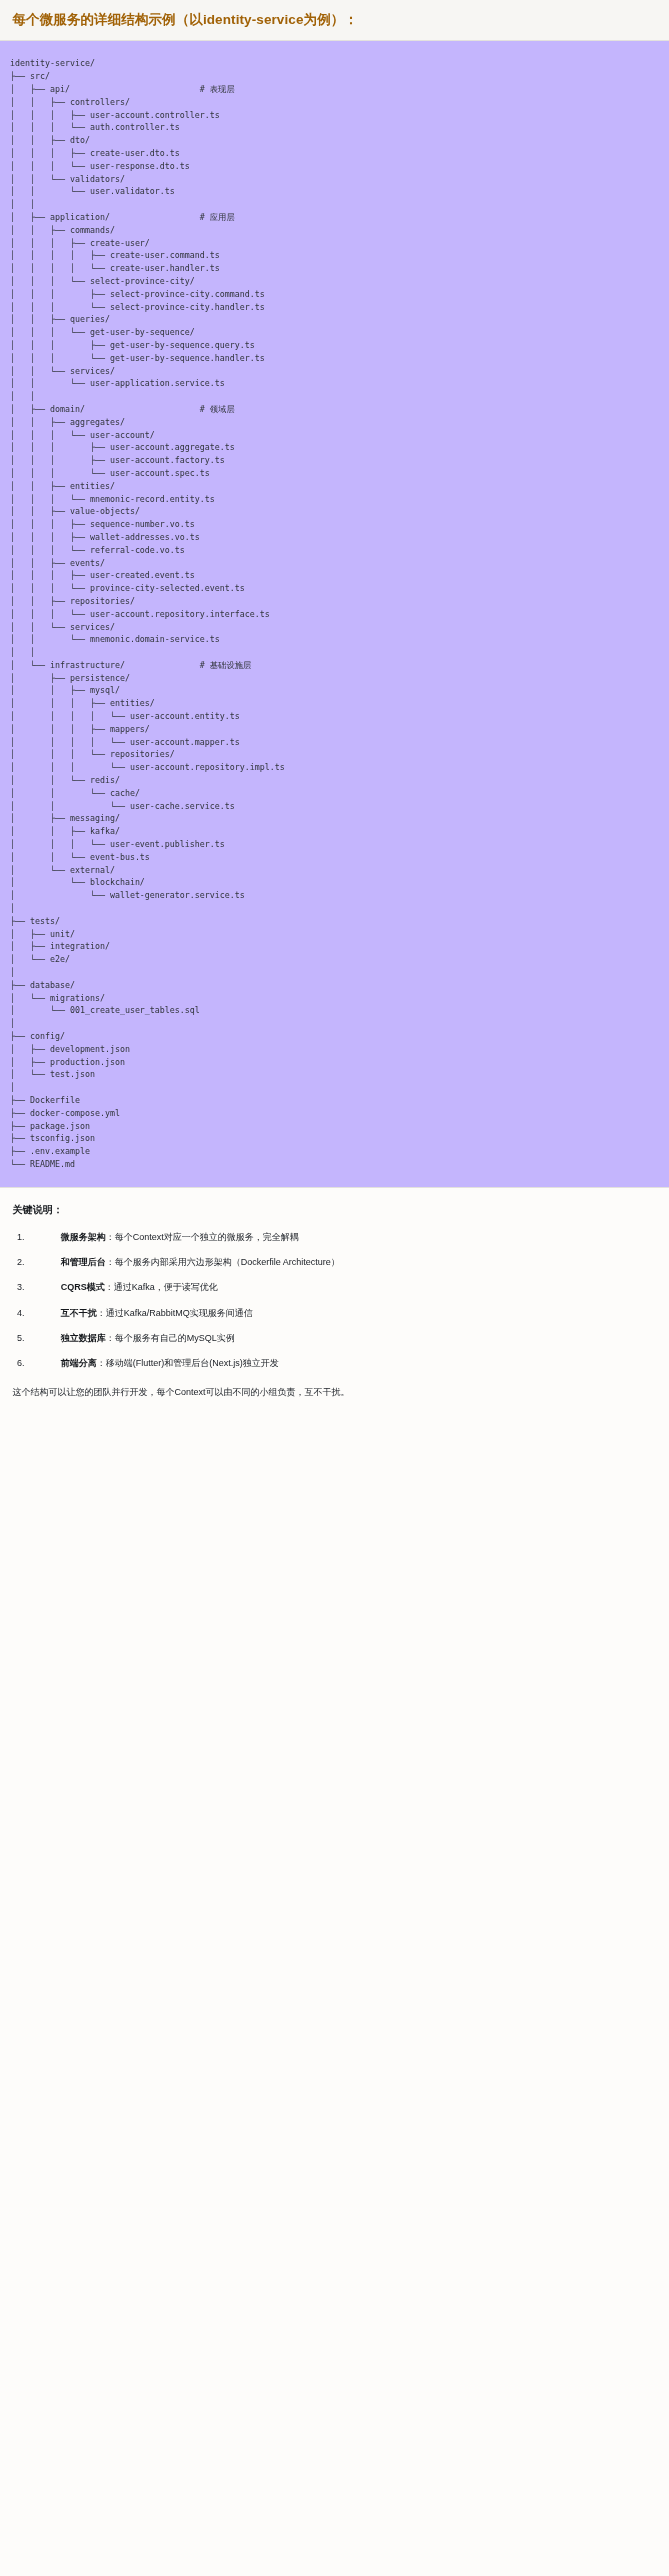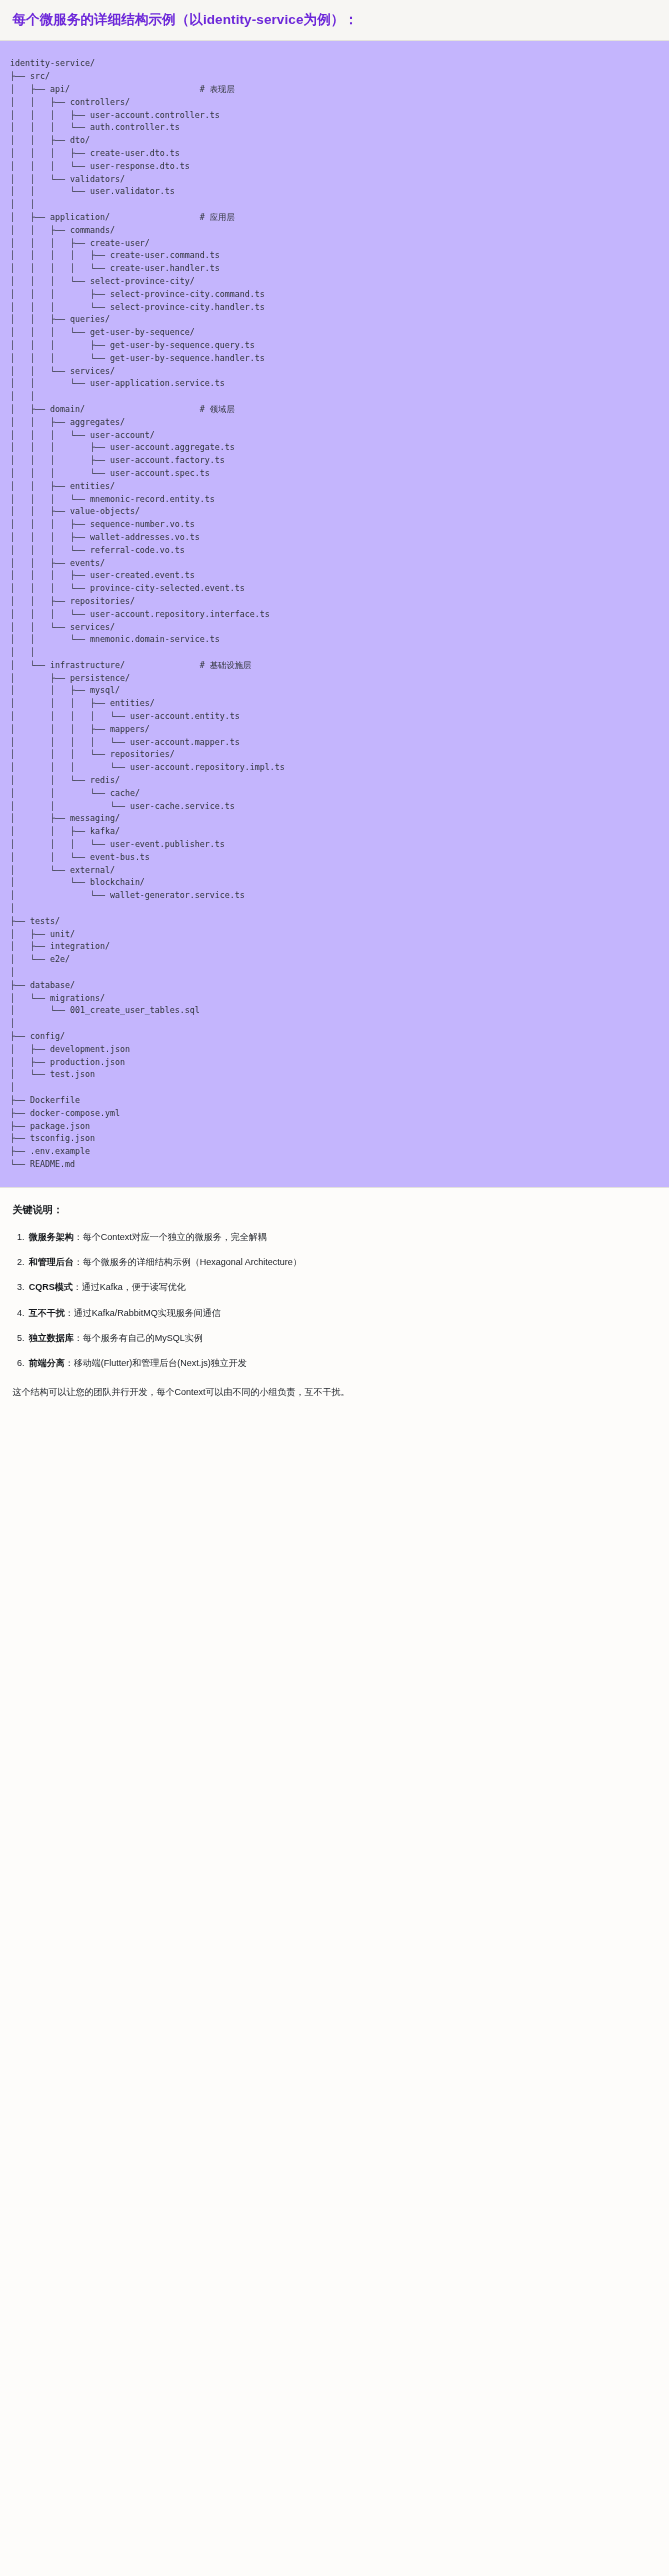--- a/index.html
+++ b/index.html
@@ -25,21 +25,21 @@
     padding: 10.6px 12.5px 12px 12.5px;
     box-sizing: border-box;
     border-bottom: 0.6px solid #e3e1dd;
   }
   .header h1 {
     margin: 0;
     font-size: 13.5px;
     font-weight: bold;
     line-height: 1.3;
     letter-spacing: 0.1px;
-    color: #6d28d9;
+    color: #a16207;
     font-family: "Liberation Sans", sans-serif;
   }
 
   
   .codeblock {
     background: #c4b5fd;
     padding: 16.3px 12.5px 16.3px 10px;
     box-sizing: border-box;
     border-bottom: 0.6px solid #e3e1dd;
   }
@@ -78,20 +78,21 @@
   ol.note-list li {
     margin-bottom: 11.3px;
     padding-left: 1.9px;
   }
   ol.note-list li:last-child {
     margin-bottom: 0;
   }
   .note-term {
     font-weight: bold;
     color: #15181c;
+    margin-left: 32px;
   }
   .note-sep {
     color: #20242a;
   }
   .note-desc {
     color: #20242a;
   }
   .closing {
     margin: 13.8px 0 0 0;
     font-size: 9px;
@@ -198,21 +199,21 @@
 └── README.md</pre>
   </section>
 
   <section class="notes">
     <h2>关键说明：</h2>
     <ol class="note-list">
       <li>
         <span class="note-term">微服务架构</span><span class="note-sep">：</span><span class="note-desc">每个Context对应一个独立的微服务，完全解耦</span>
       </li>
       <li>
-        <span class="note-term">和管理后台</span><span class="note-sep">：</span><span class="note-desc">每个微服务的详细结构示例（Hexagonal Architecture）</span>
+        <span class="note-term">和管理后台</span><span class="note-sep">：</span><span class="note-desc">每个服务内部采用六边形架构（Dockerfile Architecture）</span>
       </li>
       <li>
         <span class="note-term">CQRS模式</span><span class="note-sep">：</span><span class="note-desc">通过Kafka，便于读写优化</span>
       </li>
       <li>
         <span class="note-term">互不干扰</span><span class="note-sep">：</span><span class="note-desc">通过Kafka/RabbitMQ实现服务间通信</span>
       </li>
       <li>
         <span class="note-term">独立数据库</span><span class="note-sep">：</span><span class="note-desc">每个服务有自己的MySQL实例</span>
       </li>

